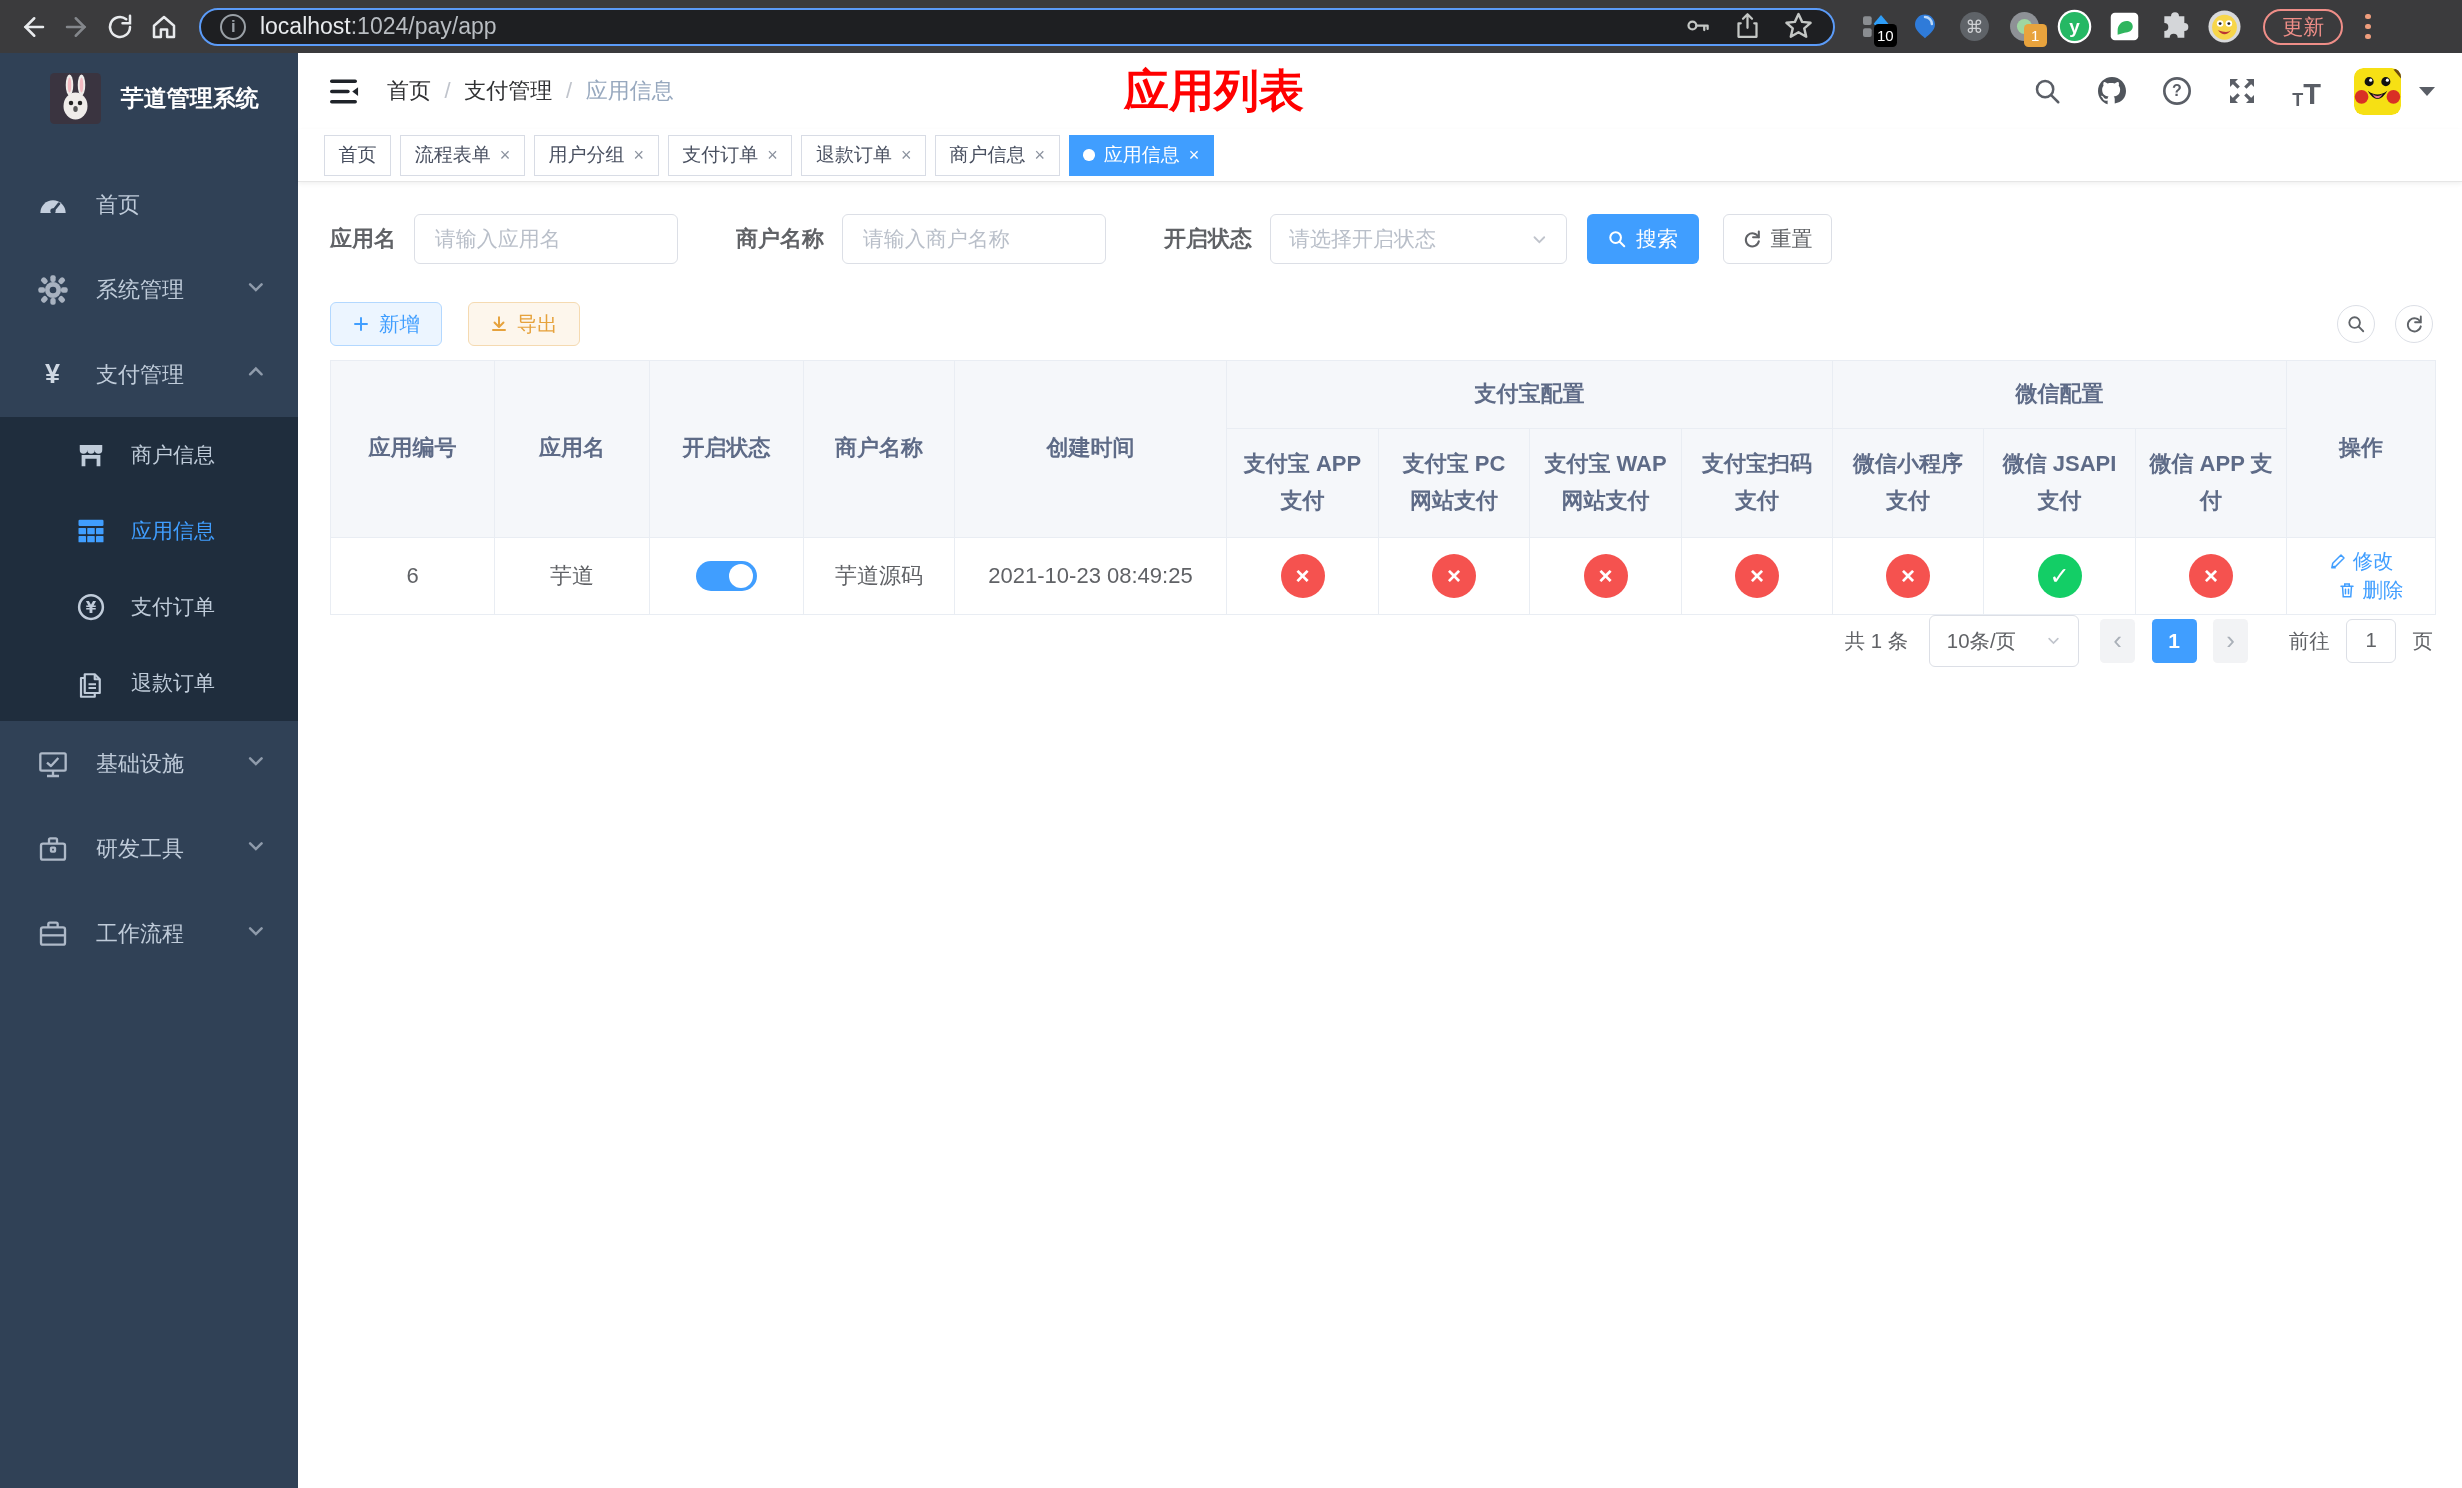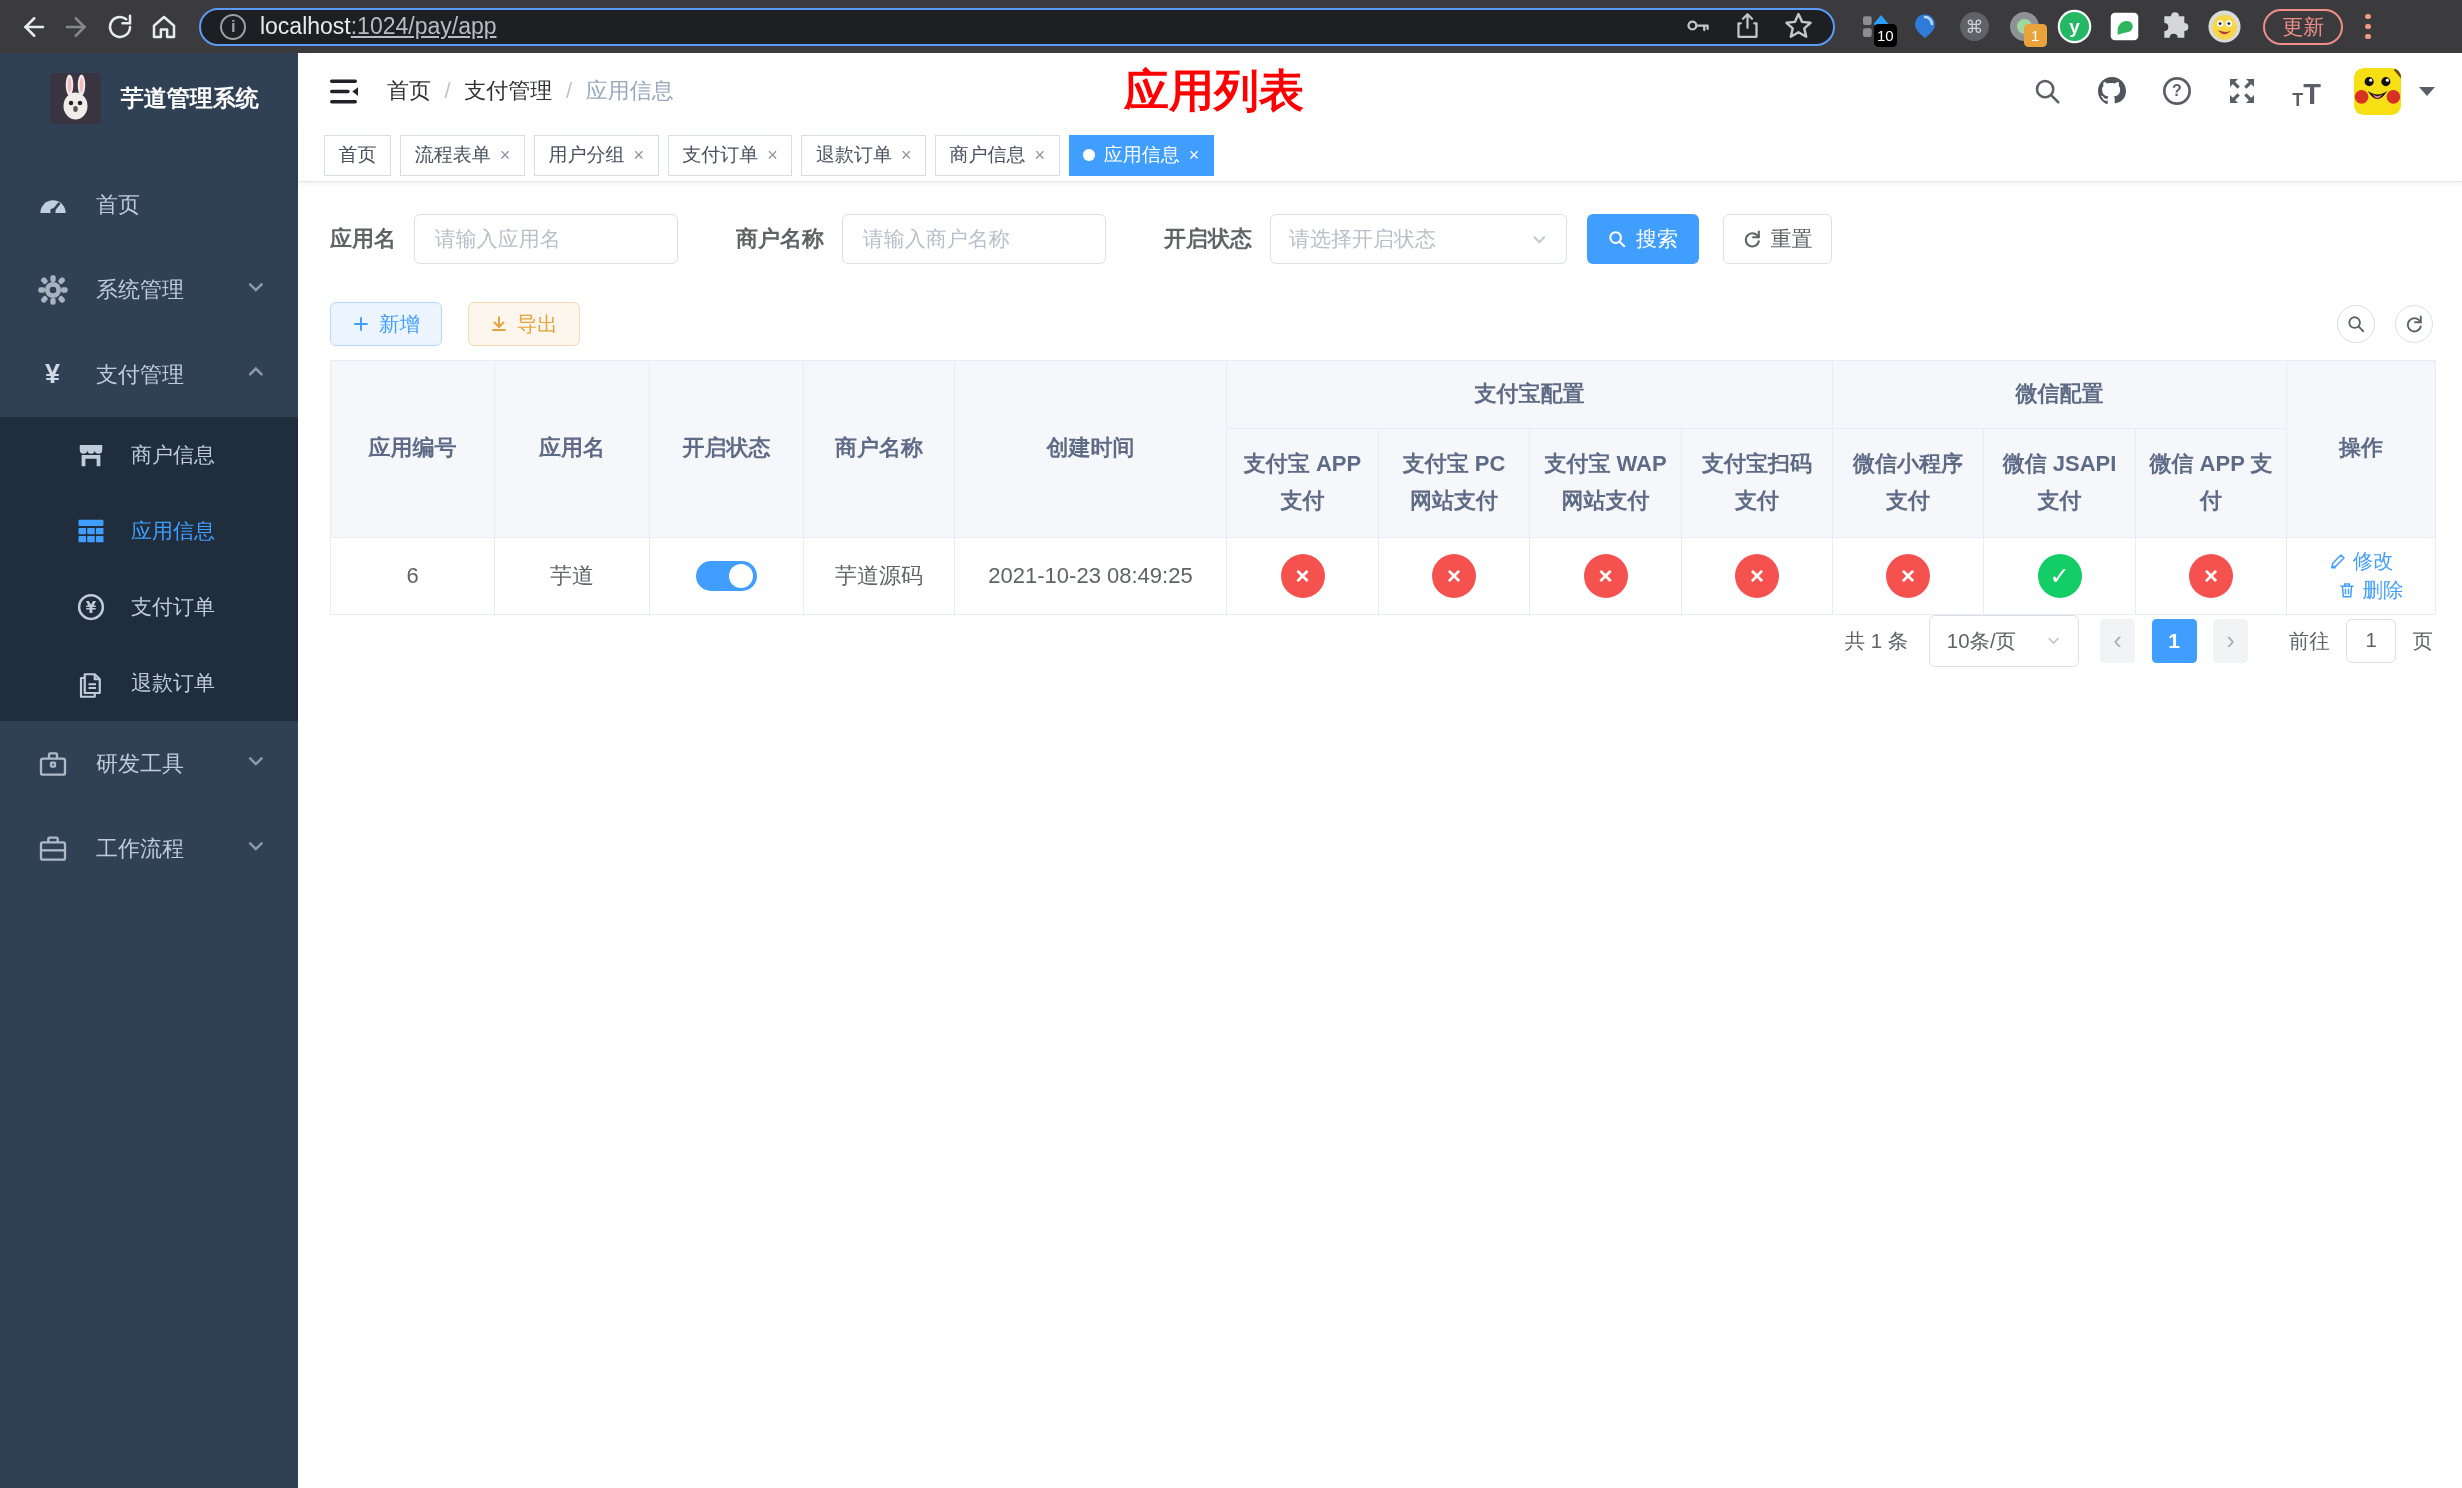--- a/index.html
+++ b/index.html
@@ -7,21 +7,21 @@
     font-family:"Liberation Sans","DejaVu Sans",sans-serif; }
 
   
   .chrome { height:53px; background:#3b3b3d; display:flex; align-items:center; padding:0 16.7px; gap:10.6px; }
   .chrome .navbtn { width:33px; height:33px; display:flex; align-items:center; justify-content:center; flex:0 0 auto; }
   .chrome .navbtn svg { stroke:#e8eaed; }
   .chrome .navbtn.disabled svg { stroke:#84878c; }
   .url-pill { flex:0 0 auto; width:1636px; height:38px; margin-left:7.6px; background:#1e1f22; border:2.3px solid #5b9bf8;
     border-radius:19.7px; display:flex; align-items:center; padding:0 19.7px; gap:13.6px; }
   .url-text { font-size:23px; color:#e8eaed; flex:1 1 auto; white-space:nowrap; }
-  .url-text .dim { color:#b9bdc2;text-decoration:underline; }
+  .url-text .dim { color:#b9bdc2; }
   .pill-right { display:flex; align-items:center; gap:23px; }
   .info-badge { width:26px; height:26px; border:2.3px solid #9aa0a6; border-radius:50%; color:#9aa0a6;
     font-size:16.7px; display:flex; align-items:center; justify-content:center; font-weight:bold; flex:0 0 auto;}
   .ext-row { display:flex; align-items:center; gap:15px; margin-left:12px; }
   .ext { position:relative; width:35px; height:35px; display:flex; align-items:center; justify-content:center; flex:0 0 auto; }
   .badge { position:absolute; bottom:-3px; right:-4.5px; min-width:23px; height:23px; border-radius:4.5px;
     font-size:15px; color:#fff; display:flex; align-items:center; justify-content:center; padding:0 3px; }
   .badge.red { background:#000000; }
   .badge.orange { background:#e8a33d; }
   .update-btn { margin-left:10.6px; height:36px; border:2.3px solid #ef8e88; border-radius:19.7px; color:#ef8e88;
@@ -356,20 +356,35 @@
                 <path d="M14 10 H30 L38 18 V40 H14 Z"></path>
                 <path d="M30 10 V18 H38"></path>
                 <path d="M14 16 H8 V46 H30 V40"></path>
                 <path d="M20 26 H32 M20 32 H32"></path>
               </svg>
           </span>
           <span class="mi-label">退款订单</span>
         </div>
       </div>
 
+      <div class="menu-item">
+        <span class="mi-icon">
+          <svg width="32" height="32" viewBox="0 0 48 48" fill="none" stroke="#aeb9c8" stroke-width="3.5" stroke-linejoin="round">
+              <rect x="5" y="8" width="38" height="26" rx="2"></rect>
+              <path d="M24 34 V42 M15 42 H33"></path>
+              <path d="M15 22 L21 27 L32 15"></path>
+            </svg>
+        </span>
+        <span class="mi-label">基础设施</span>
+        <span class="chev">
+          <svg width="19.7" height="19.7" viewBox="0 0 24 24" fill="none" stroke="#8f9bab" stroke-width="3" stroke-linecap="round">
+              <path d="M5 9 L12 16 L19 9"></path>
+            </svg>
+        </span>
+      </div>
 
       <div class="menu-item">
         <span class="mi-icon">
           <svg width="32" height="32" viewBox="0 0 48 48" fill="none" stroke="#aeb9c8" stroke-width="3.5" stroke-linejoin="round">
               <rect x="6" y="16" width="36" height="24" rx="3"></rect>
               <path d="M18 16 V10 a2 2 0 0 1 2-2 h8 a2 2 0 0 1 2 2 v6"></path>
               <rect x="21" y="22" width="6" height="6" rx="1"></rect>
             </svg>
         </span>
         <span class="mi-label">研发工具</span>

